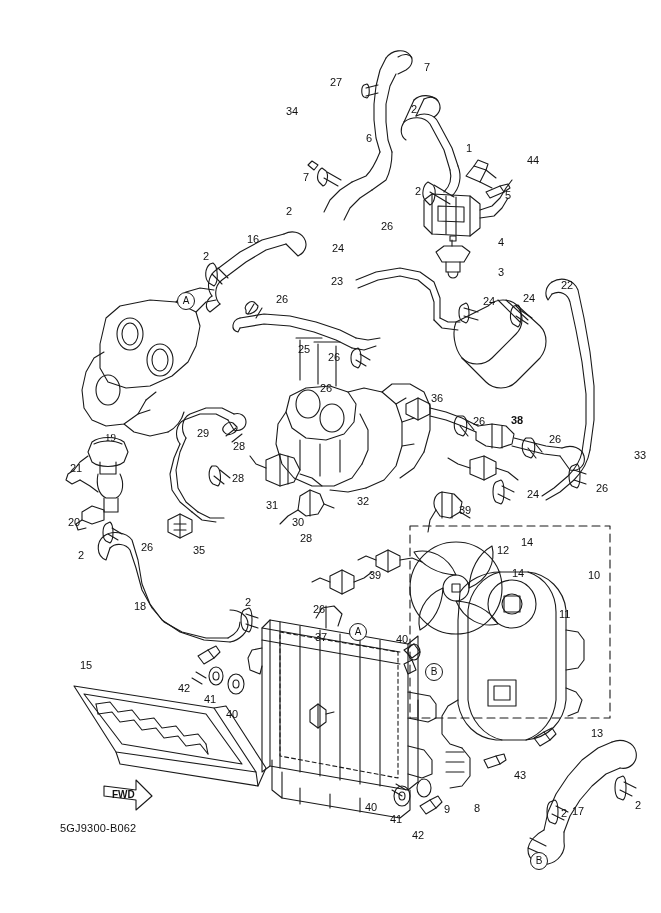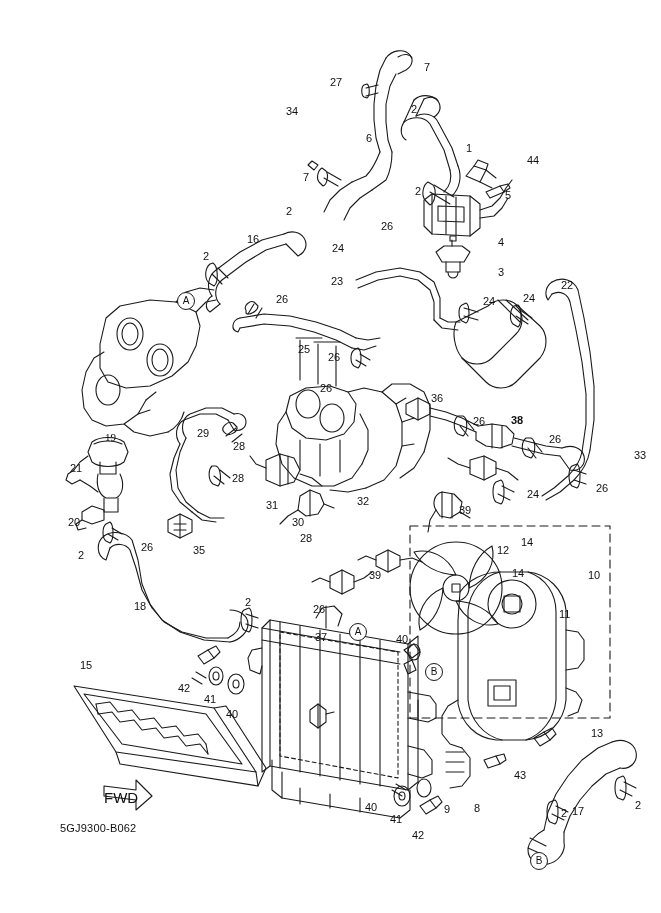--- a/index.html
+++ b/index.html
@@ -48,24 +48,24 @@
   #partno {
     position: absolute;
     left: 60px;
     top: 822px;
     font-size: 11px;
     letter-spacing: 0.2px;
     color: #111111;
   }
   #fwd-label {
     position: absolute;
-    left: 104px;
+    left: 112px;
     top: 789px;
-    font-size: 15px;
-    font-weight: normal;
+    font-size: 10px;
+    font-weight: bold;
     color: #111111;
   }
 </style>
 </head>
 <body>
 
 <div id="sheet">
 
   <svg id="art" viewBox="0 0 661 913" xmlns="http://www.w3.org/2000/svg">
     <g fill="none" stroke="#1a1a1a" stroke-width="1.1" stroke-linecap="round" stroke-linejoin="round">

